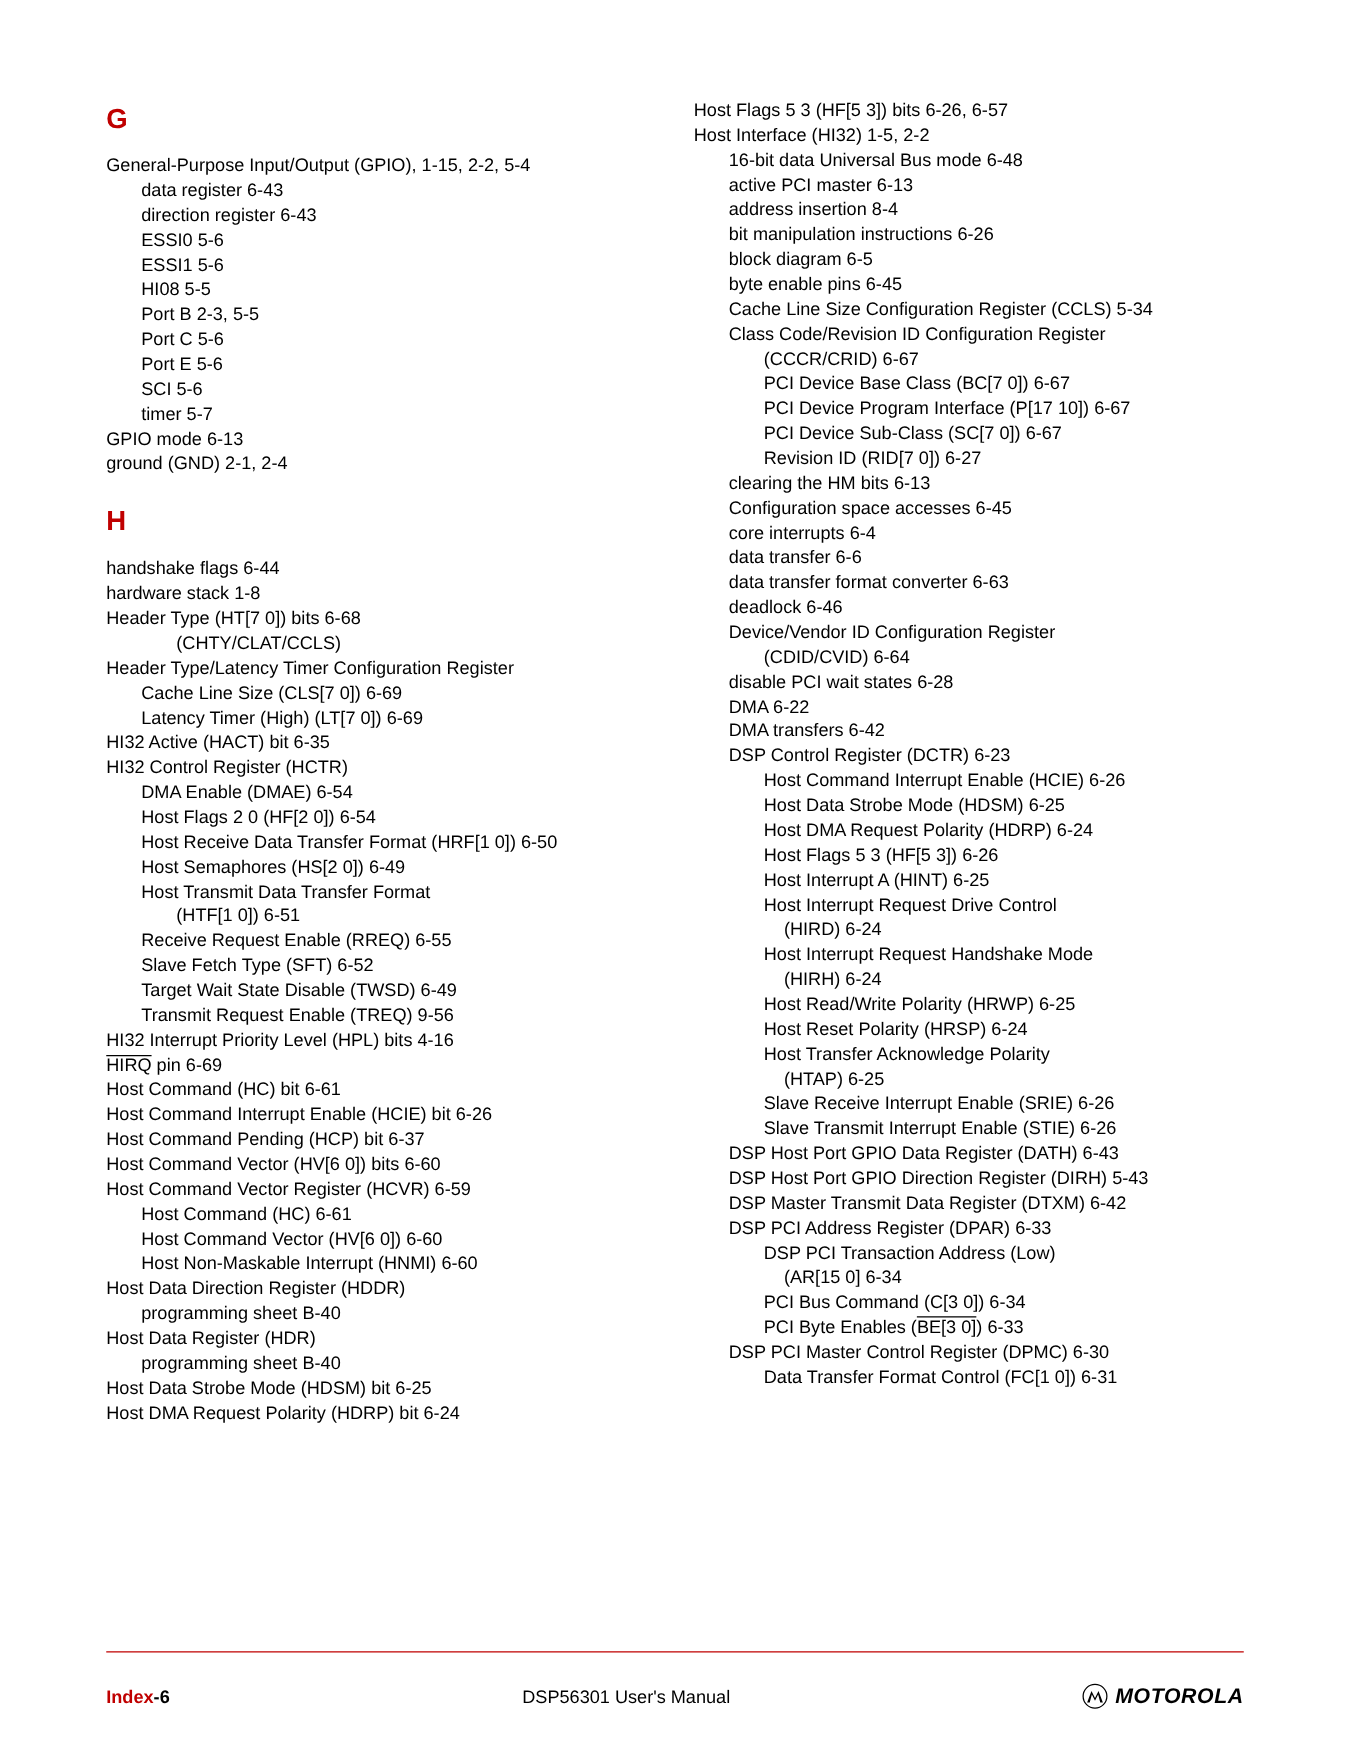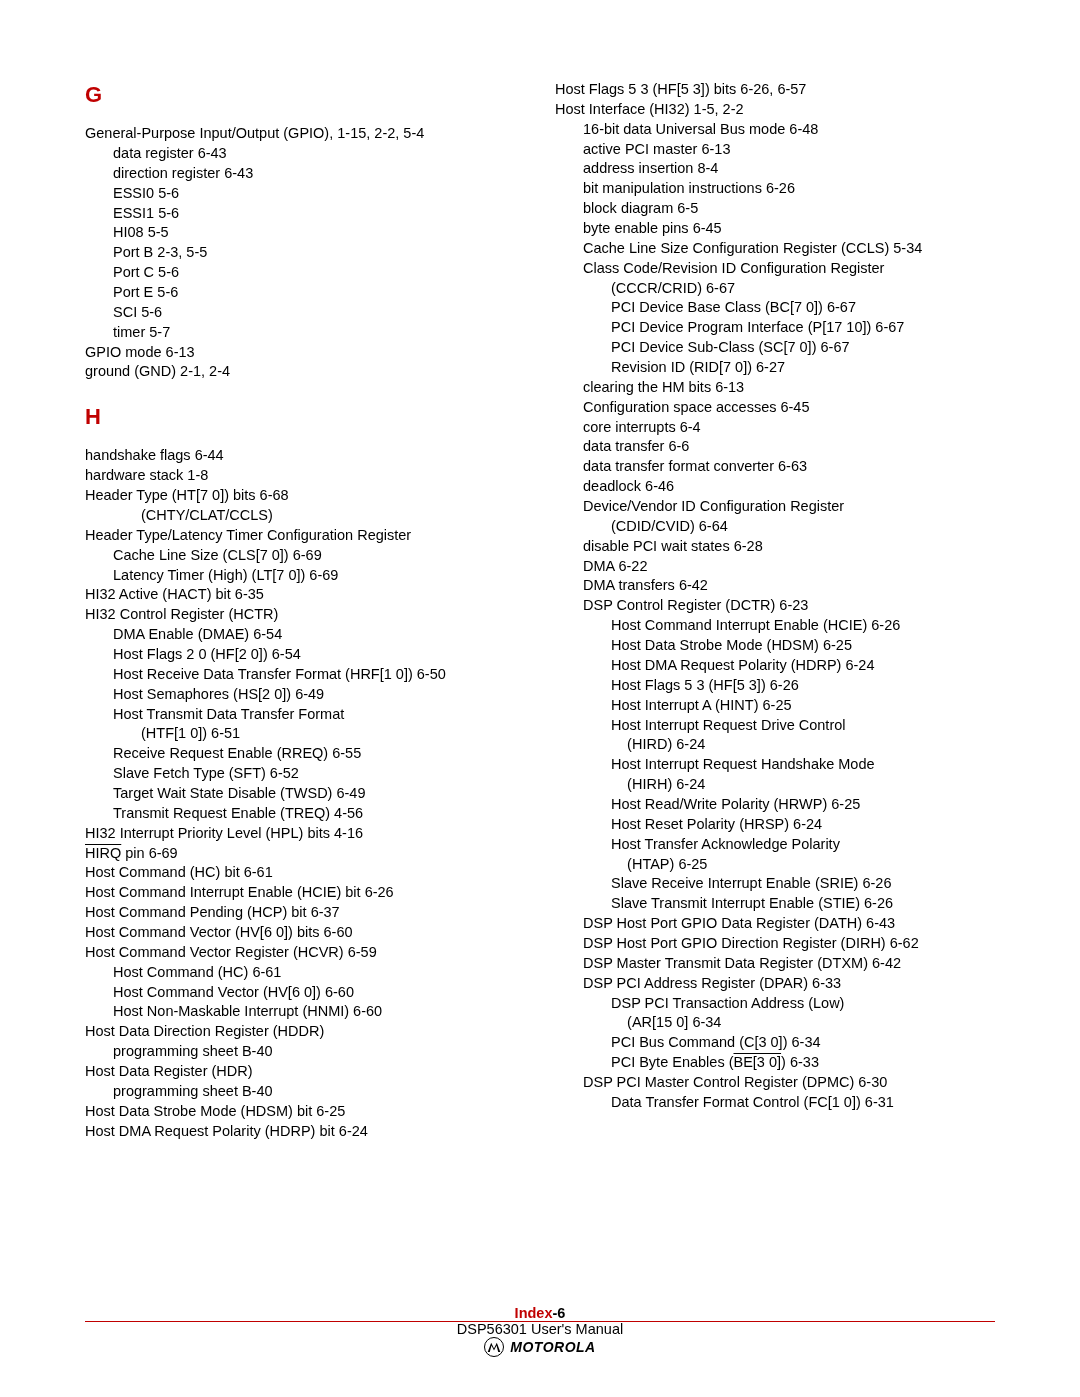--- a/index.html
+++ b/index.html
@@ -45,26 +45,25 @@
     position: absolute;
     left: 85px;
     right: 85px;
     bottom: 75px;
     border-top: 1px solid #c00000;
   }
   .footer {
     position: absolute;
     left: 85px;
     right: 85px;
-    bottom: 40px;
+    bottom: 29px;
     display: flex;
     align-items: center;
     justify-content: space-between;
     font-size: 14.5px;
-    flex-direction: column;
   }
   .footer-left .idx {
     font-weight: bold;
     color: #c00000;
   }
   .footer-left .num {
     font-weight: bold;
     color: #000;
   }
   .logo {
@@ -82,21 +81,21 @@
     justify-content: center;
     font-size: 15px;
     font-family: sans-serif;
     box-sizing: border-box;
   }
   .logo-text {
     font-family: sans-serif;
     font-weight: 900;
     font-style: italic;
     letter-spacing: 0.5px;
-    font-size: 14px;
+    font-size: 17px;
   }
 </style>
 </head>
 <body>
 
 <div class="page">
   <div class="content">
 
     <div class="col">
       <div class="section-letter first">G</div>
@@ -129,21 +128,21 @@
           <div class="entry">HI32 Control Register (HCTR)</div>
           <div class="entry i1">DMA Enable (DMAE) 6-54</div>
           <div class="entry i1">Host Flags 2 0 (HF[2 0]) 6-54</div>
           <div class="entry i1">Host Receive Data Transfer Format (HRF[1 0]) 6-50</div>
           <div class="entry i1">Host Semaphores (HS[2 0]) 6-49</div>
           <div class="entry i1">Host Transmit Data Transfer Format</div>
           <div class="entry i2">(HTF[1 0]) 6-51</div>
           <div class="entry i1">Receive Request Enable (RREQ) 6-55</div>
           <div class="entry i1">Slave Fetch Type (SFT) 6-52</div>
           <div class="entry i1">Target Wait State Disable (TWSD) 6-49</div>
-          <div class="entry i1">Transmit Request Enable (TREQ) 4-56</div>
+          <div class="entry i1">Transmit Request Enable (TREQ) 9-56</div>
           <div class="entry">HI32 Interrupt Priority Level (HPL) bits 4-16</div>
         </div>
 
       <div class="entry">
         <span class="overline">HIRQ</span><span> pin 6-69</span>
       </div>
 
       <div id="listAh2">
           <div class="entry">Host Command (HC) bit 6-61</div>
           <div class="entry">Host Command Interrupt Enable (HCIE) bit 6-26</div>
@@ -200,21 +199,21 @@
           <div class="entry i2">&nbsp;&nbsp;&nbsp;&nbsp;(HIRD) 6-24</div>
           <div class="entry i2">Host Interrupt Request Handshake Mode</div>
           <div class="entry i2">&nbsp;&nbsp;&nbsp;&nbsp;(HIRH) 6-24</div>
           <div class="entry i2">Host Read/Write Polarity (HRWP) 6-25</div>
           <div class="entry i2">Host Reset Polarity (HRSP) 6-24</div>
           <div class="entry i2">Host Transfer Acknowledge Polarity</div>
           <div class="entry i2">&nbsp;&nbsp;&nbsp;&nbsp;(HTAP) 6-25</div>
           <div class="entry i2">Slave Receive Interrupt Enable (SRIE) 6-26</div>
           <div class="entry i2">Slave Transmit Interrupt Enable (STIE) 6-26</div>
           <div class="entry i1">DSP Host Port GPIO Data Register (DATH) 6-43</div>
-          <div class="entry i1">DSP Host Port GPIO Direction Register (DIRH) 6-62</div>
+          <div class="entry i1">DSP Host Port GPIO Direction Register (DIRH) 5-43</div>
           <div class="entry i1">DSP Master Transmit Data Register (DTXM) 6-42</div>
           <div class="entry i1">DSP PCI Address Register (DPAR) 6-33</div>
           <div class="entry i2">DSP PCI Transaction Address (Low)</div>
           <div class="entry i2">&nbsp;&nbsp;&nbsp;&nbsp;(AR[15 0] 6-34</div>
           <div class="entry i2">PCI Bus Command (C[3 0]) 6-34</div>
         </div>
 
       <div class="entry i2">
         <span>PCI Byte Enables (</span><span class="overline">BE[3 0]</span><span>) 6-33</span>
       </div>

